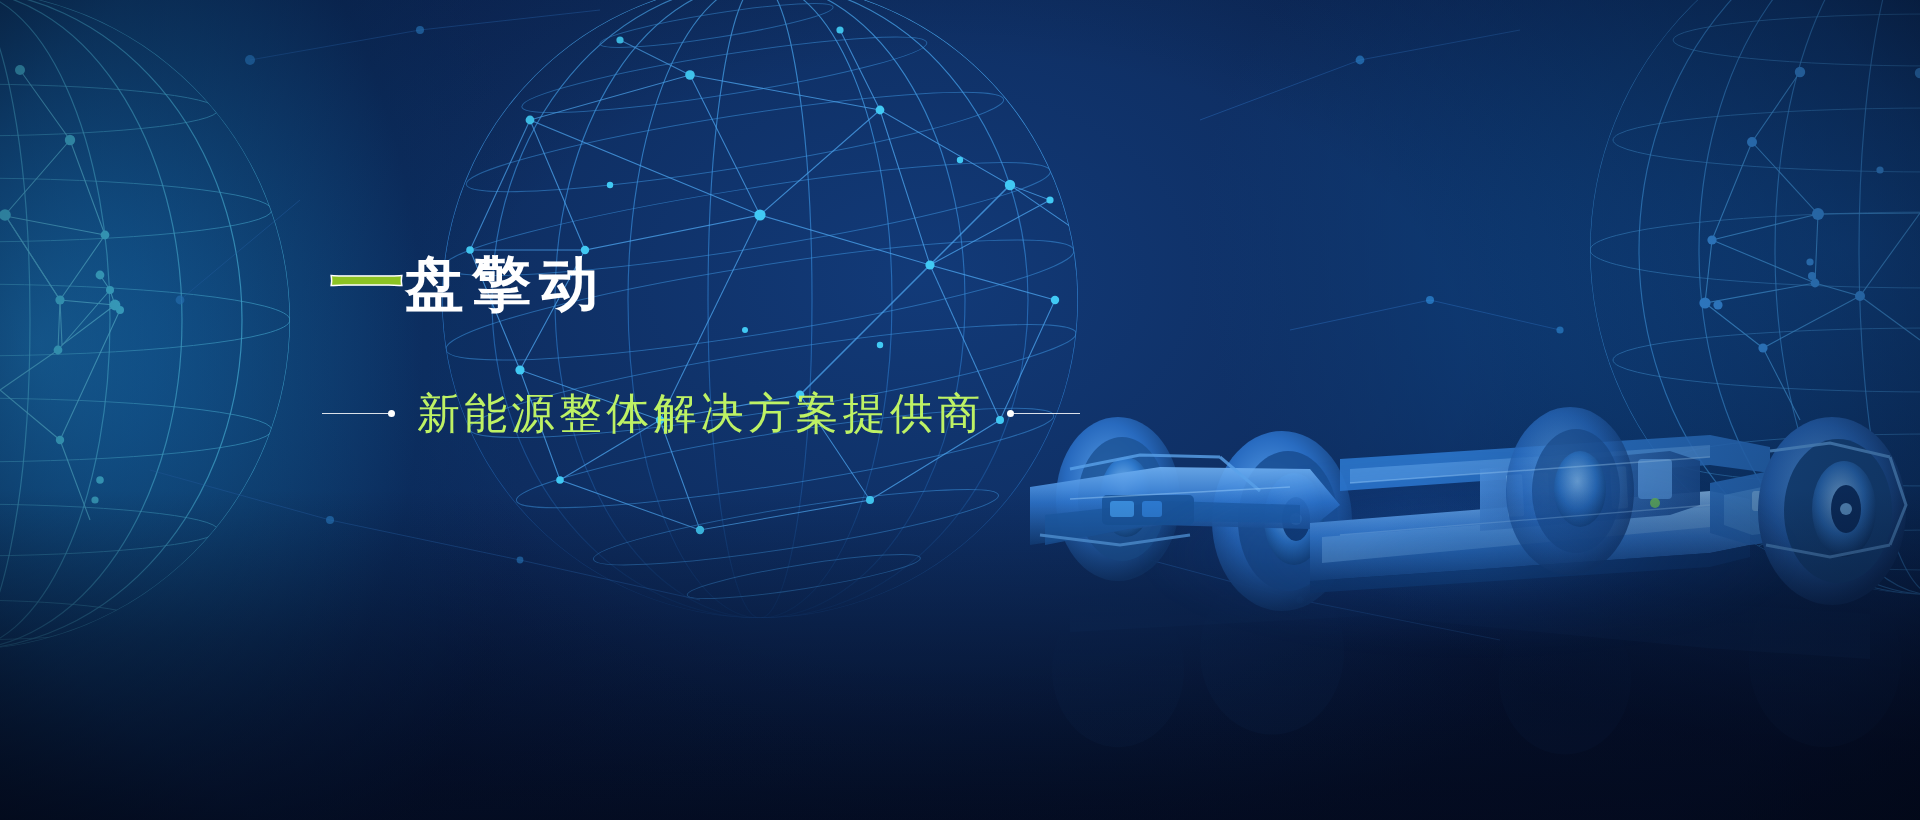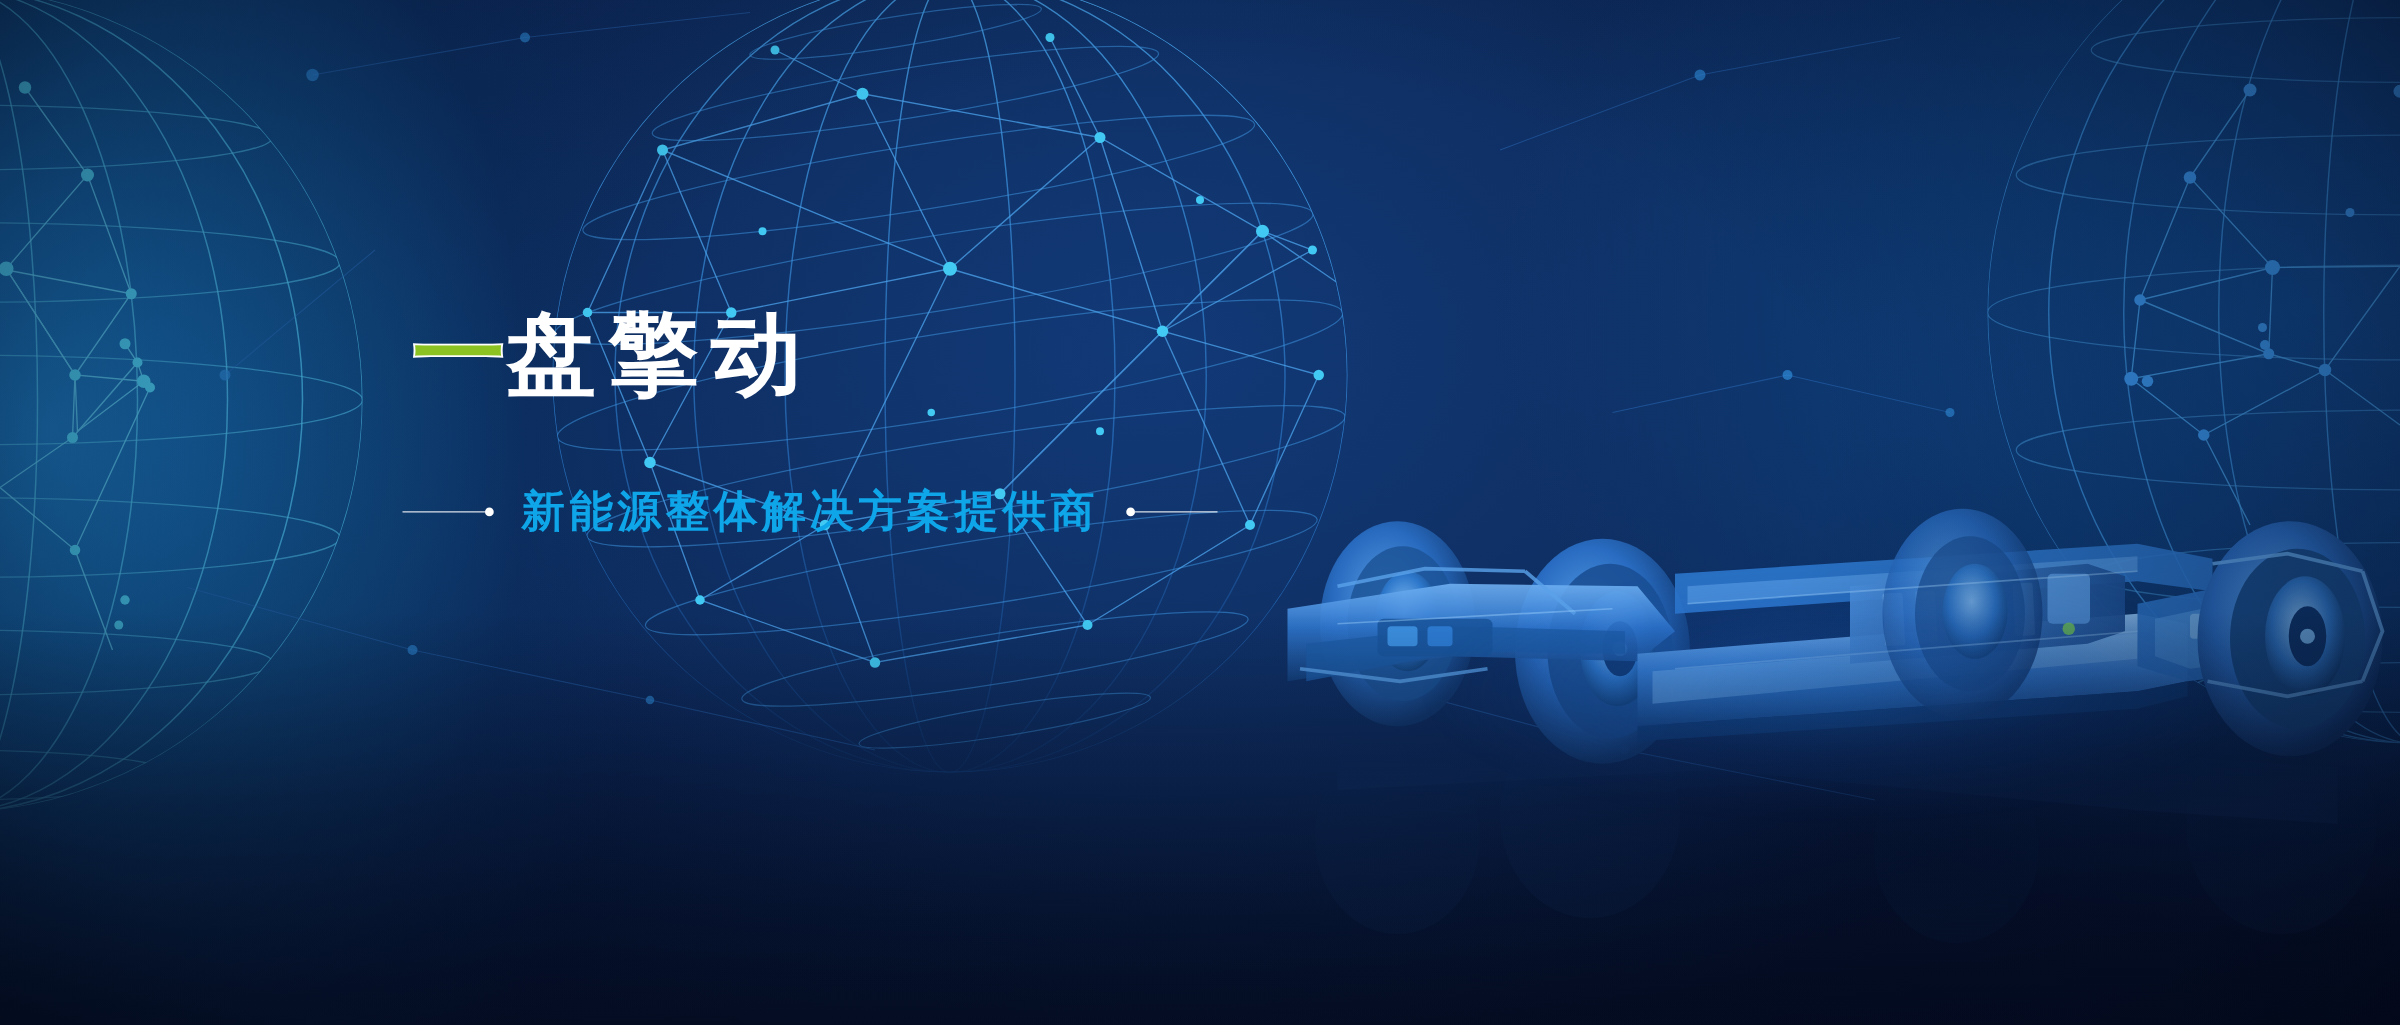--- a/index.html
+++ b/index.html
@@ -70,21 +70,21 @@
     -webkit-text-stroke: 3px #ffffff;
     paint-order: stroke fill;
     font-size: 74px;
     font-weight: 700;
     letter-spacing: 0.01em;
     line-height: 1;
     text-shadow: 0 0 1px rgba(255,255,255,0.9);
   }
   .hl-white {
     color: #ffffff;
-    font-size: 72px;
+    font-size: 59px;
     font-weight: 700;
     line-height: 1;
     letter-spacing: 0.14em;
   }
   .hl-gap { display: inline-block; width: 104px; }
 
   
   .subtitle-row {
     position: absolute;
     left: 322px; top: 392px;
@@ -100,23 +100,23 @@
   }
   .rule-left { width: 66px; }
   .rule-right { width: 66px; }
   .dot-sm {
     width: 7px; height: 7px;
     border-radius: 50%;
     background: #ffffff;
     flex: 0 0 auto;
   }
   .subtitle {
-    color: #0ea5e9;
-    font-size: 35px;
-    font-weight: 700;
+    color: #bef264;
+    font-size: 43px;
+    font-weight: 400;
     letter-spacing: 0.10em;
     line-height: 1;
     white-space: nowrap;
     padding: 0 22px;
   }
 
   .sr-only {
     position: absolute; width: 1px; height: 1px;
     overflow: hidden; clip: rect(0 0 0 0); white-space: nowrap;
   }

